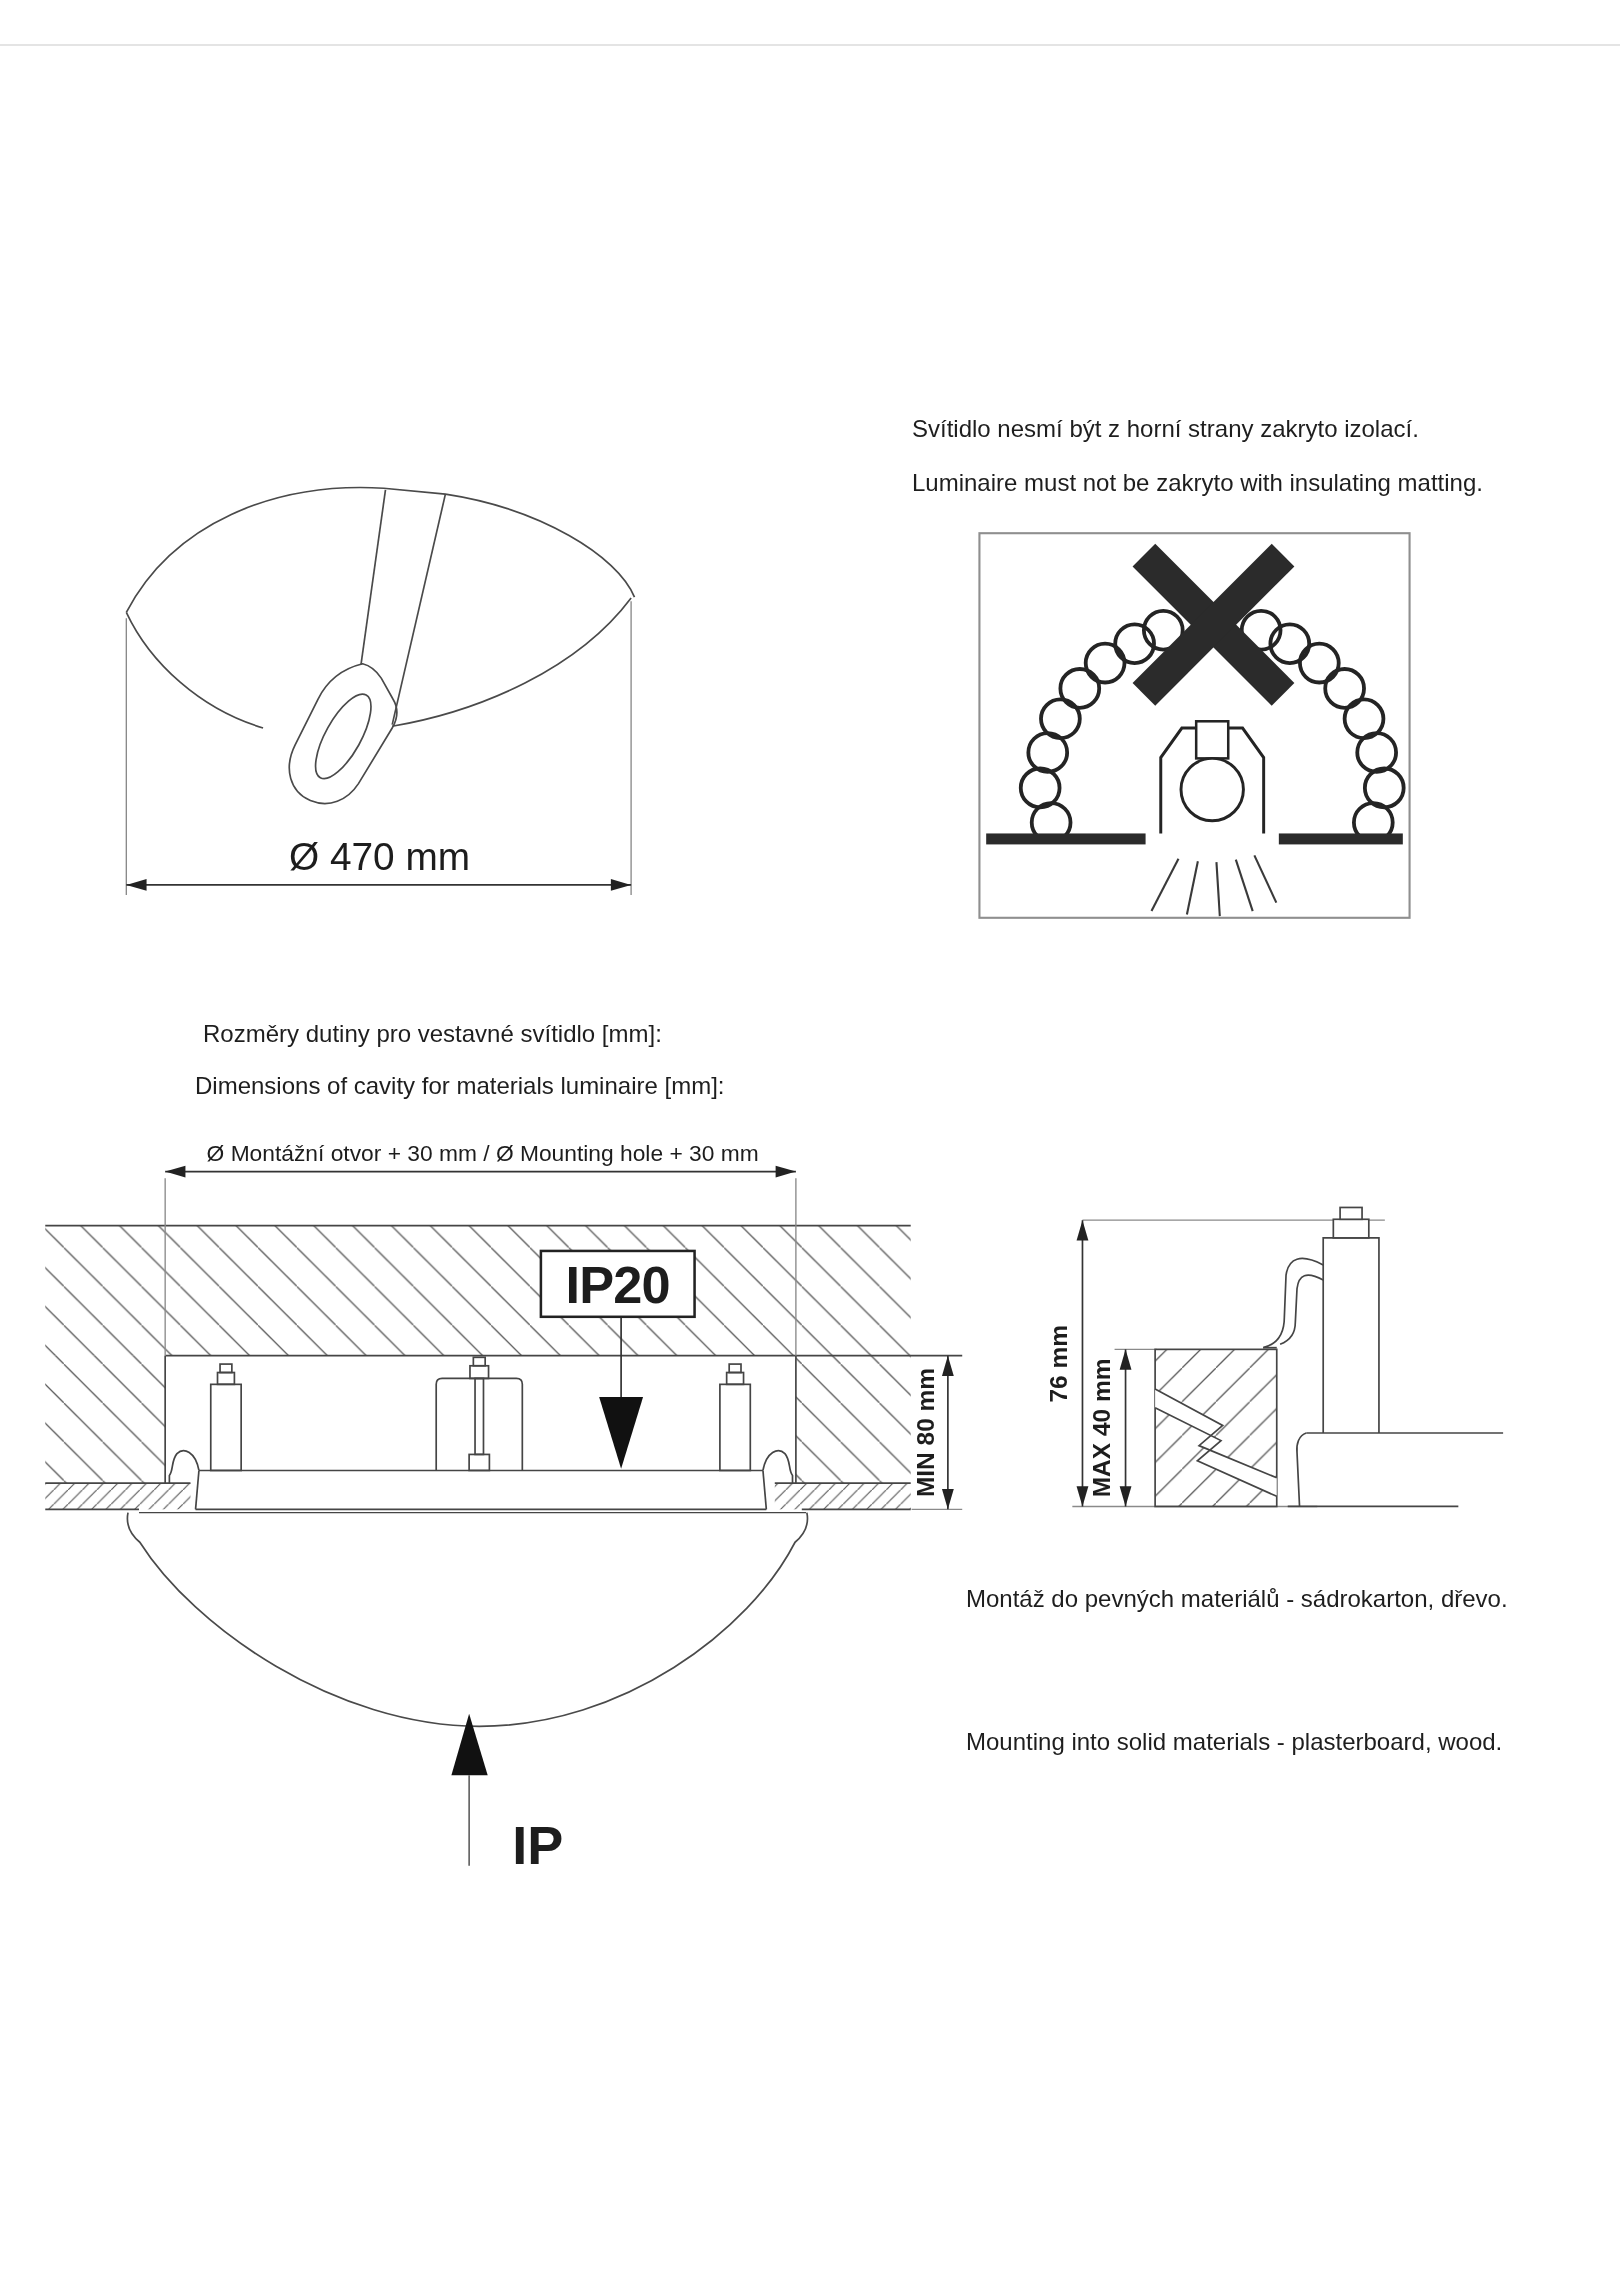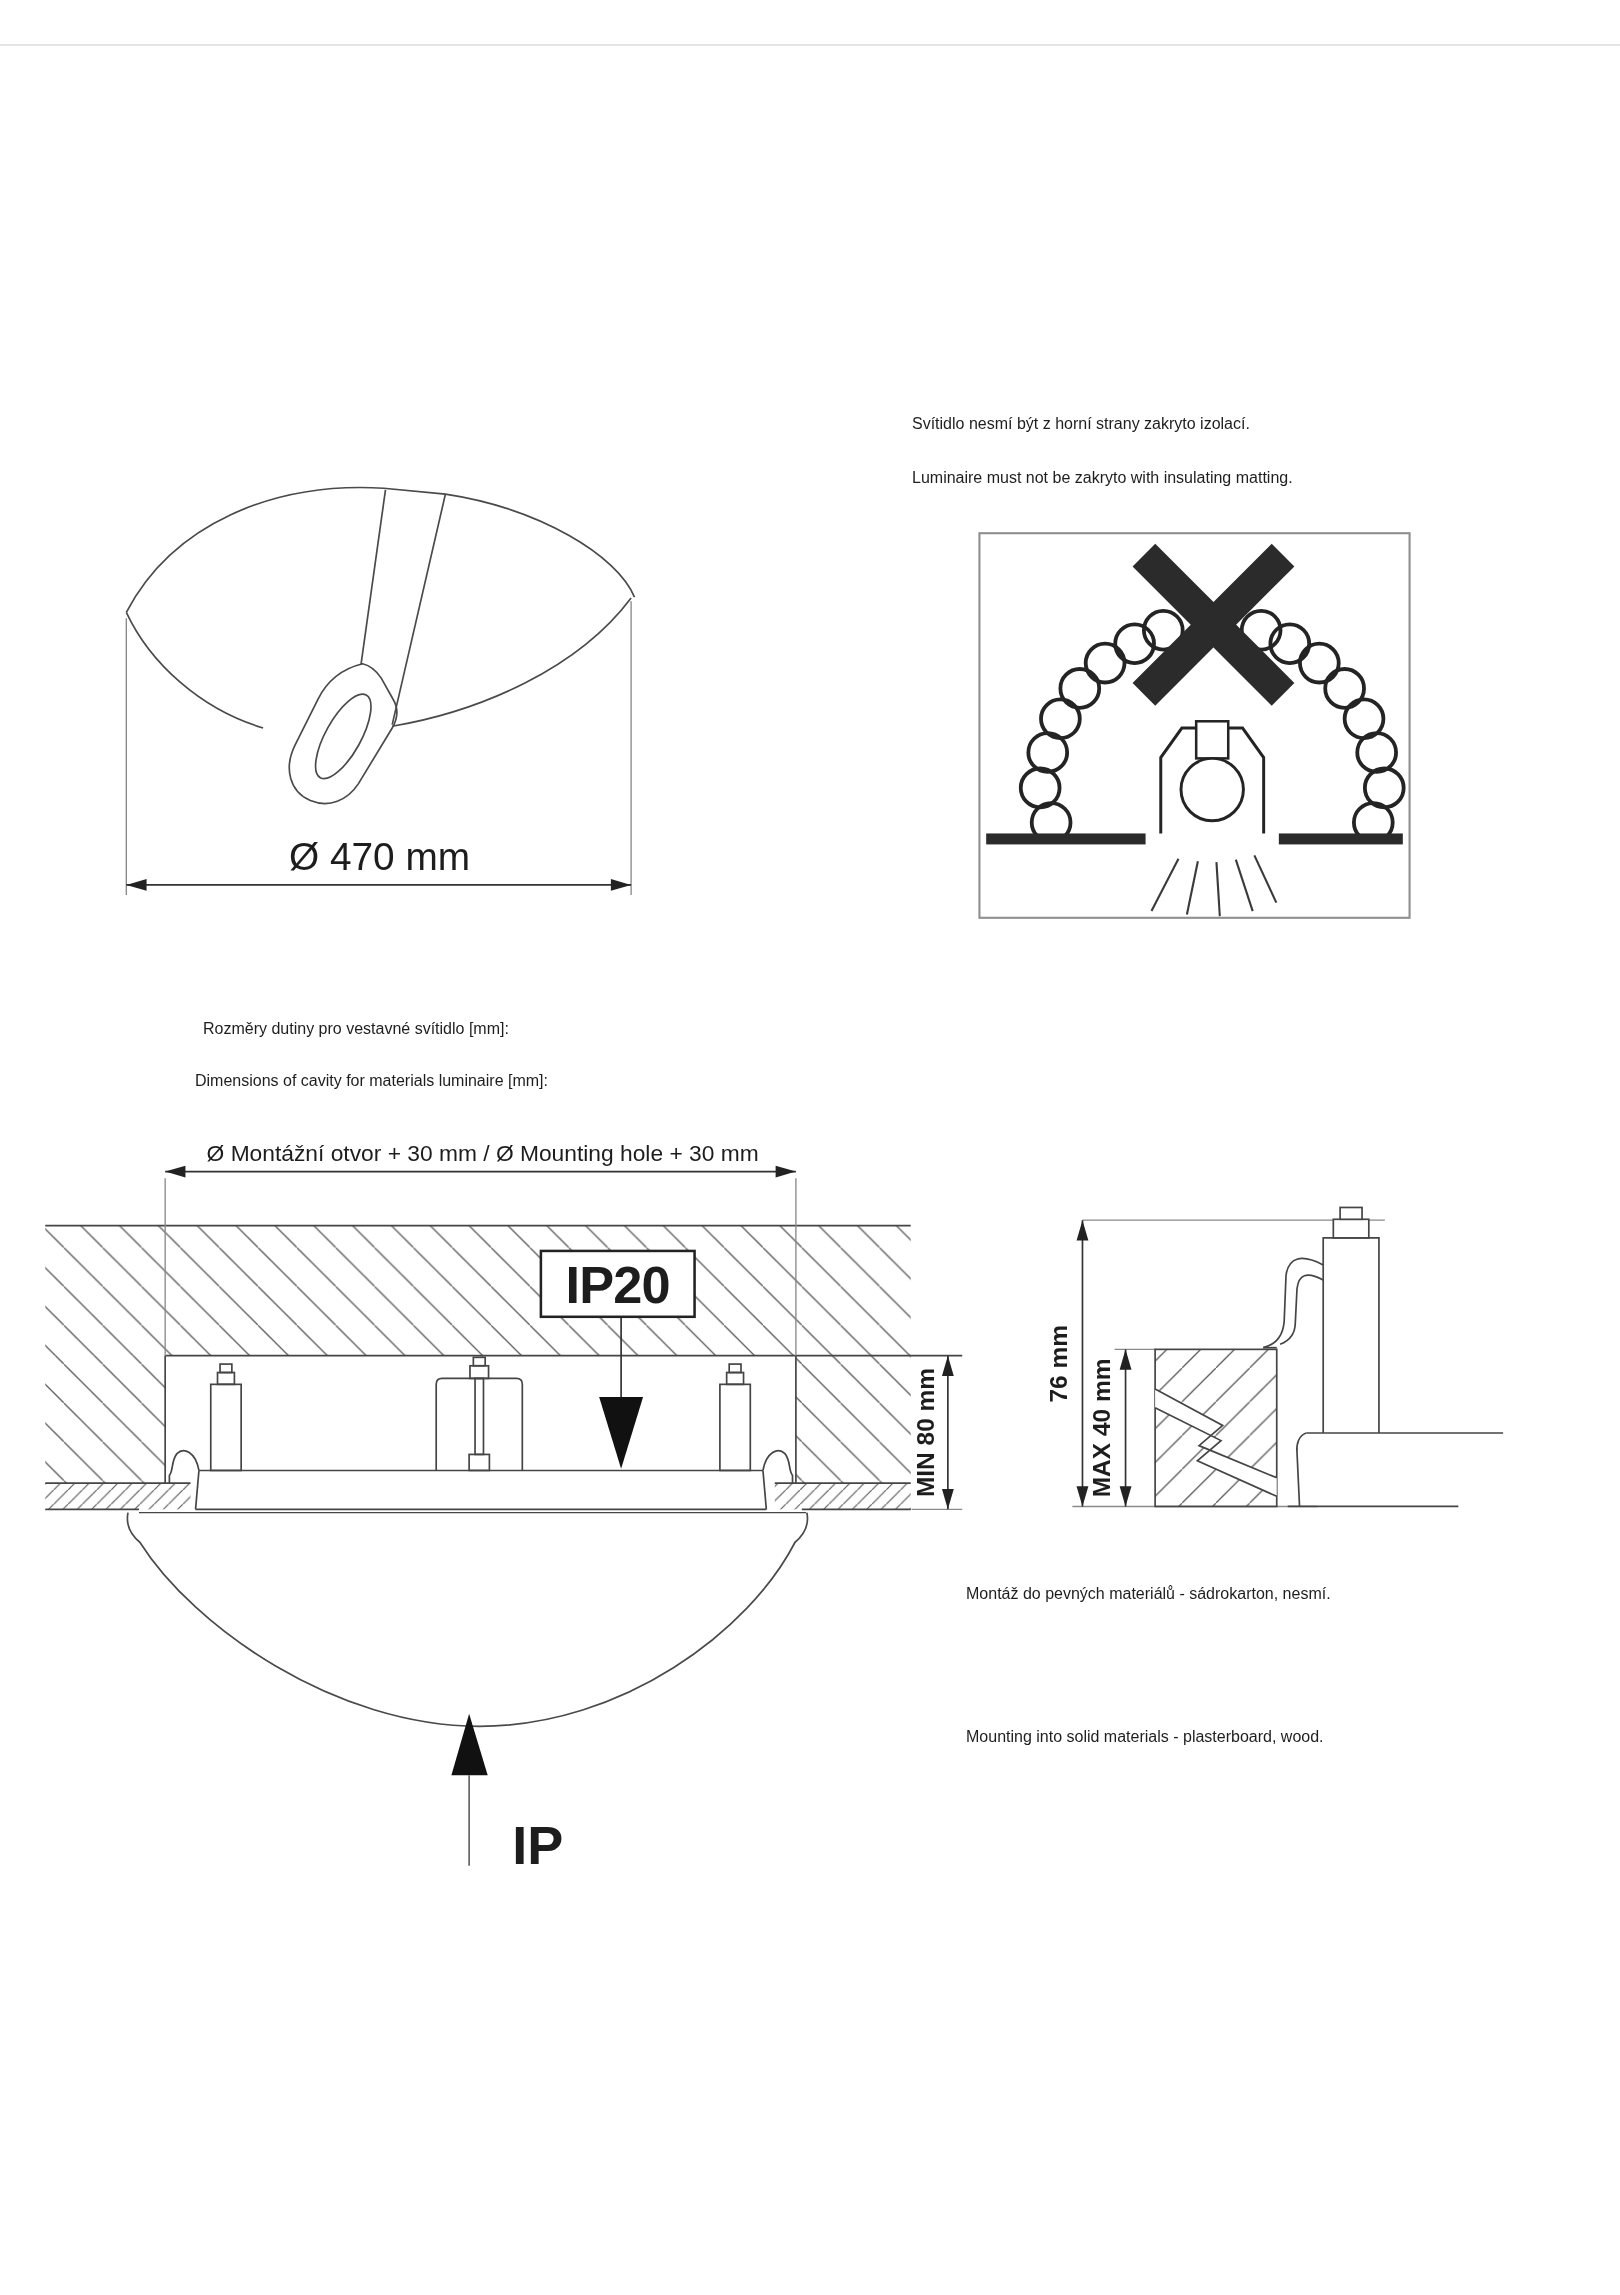--- a/index.html
+++ b/index.html
@@ -1,21 +1,21 @@
 <!DOCTYPE html>
 <html style="font-size:13.5px"><head>
 <meta charset="utf-8">
 <style>
   html,body{margin:0;padding:0;}
   body{
     width:1621px;height:2295px;position:relative;background:#ffffff;
     font-family:"Liberation Sans", sans-serif;color:#1d1d1d;overflow:hidden;
   }
   .abs{position:absolute;}
-  .caption{font-size:16px;color:#1e1e1e;white-space:nowrap;}
+  .caption{font-size:24px;color:#1e1e1e;white-space:nowrap;}
   .top-rule{position:absolute;left:0;top:44px;width:1621px;height:1.7px;background:#e4e4e4;}
   svg text{fill:#1d1d1d;font-family:"Liberation Sans", sans-serif;}
   svg .dimtext{font-size:27px;}
   svg .bigdim{font-size:46px;}
   svg .rotdim{font-size:29px;font-weight:bold;}
   svg .ipbox{font-size:62px;font-weight:bold;letter-spacing:-1px;}
   svg .iplabel{font-size:64px;font-weight:bold;}
   svg path,svg line,svg rect.outl,svg circle,svg ellipse,svg polyline{vector-effect:none;}
 </style>
 </head>
@@ -238,15 +238,15 @@
     <line x1="285" y1="364" x2="487" y2="364"></line>
   </g>
 
   <defs>
     <pattern id="hatchUp2" width="40" height="40" patternUnits="userSpaceOnUse">
       <line x1="0" y1="40" x2="40" y2="0" stroke="#5a5a5a" stroke-width="1.5"></line>
     </pattern>
   </defs>
 </svg>
 
-<div class="abs caption" style="left:966px;top:1585px;">Montáž do pevných materiálů - sádrokarton, nesmí.</div>
+<div class="abs caption" style="left:966px;top:1585px;">Montáž do pevných materiálů - sádrokarton, dřevo.</div>
 <div class="abs caption" style="left:966px;top:1728px;">Mounting into solid materials - plasterboard, wood.</div>
 
 
 </body></html>

